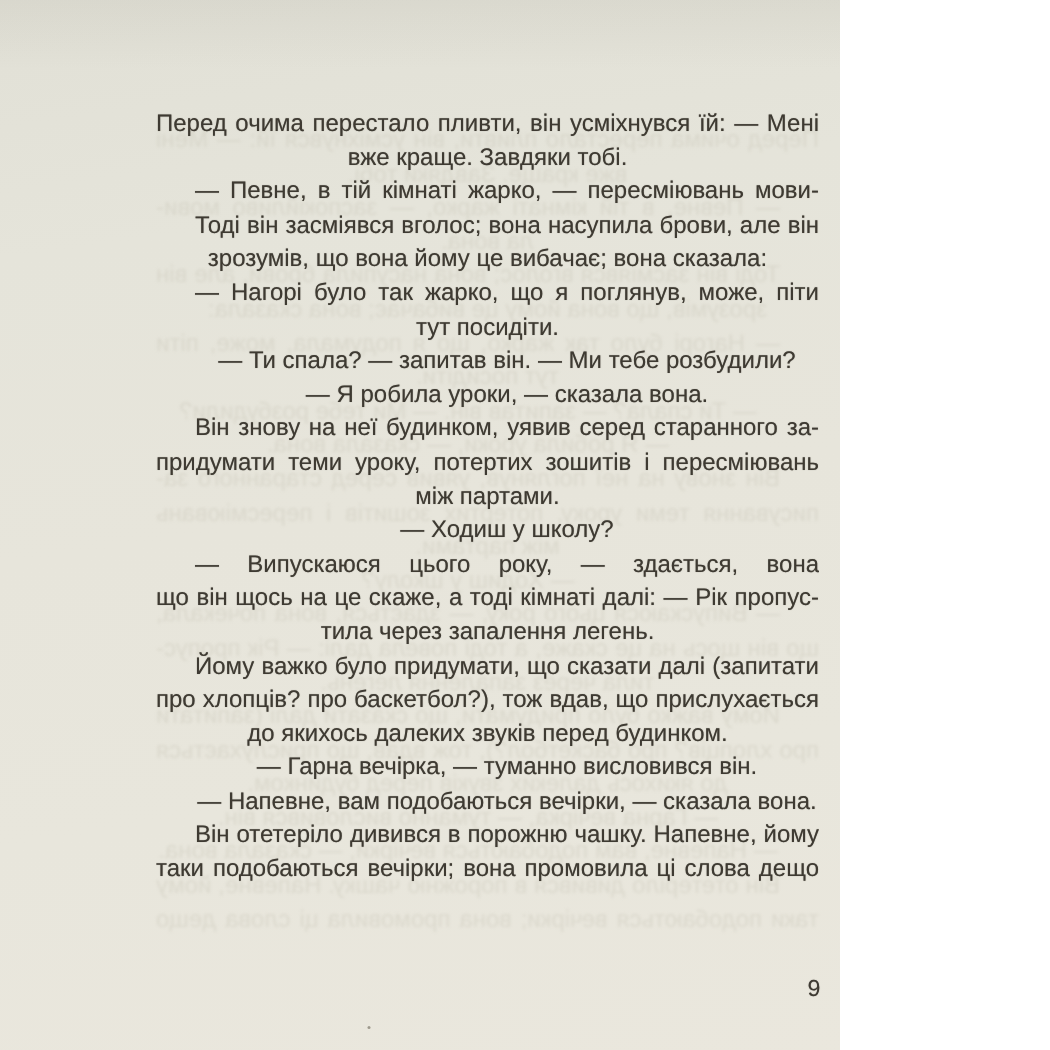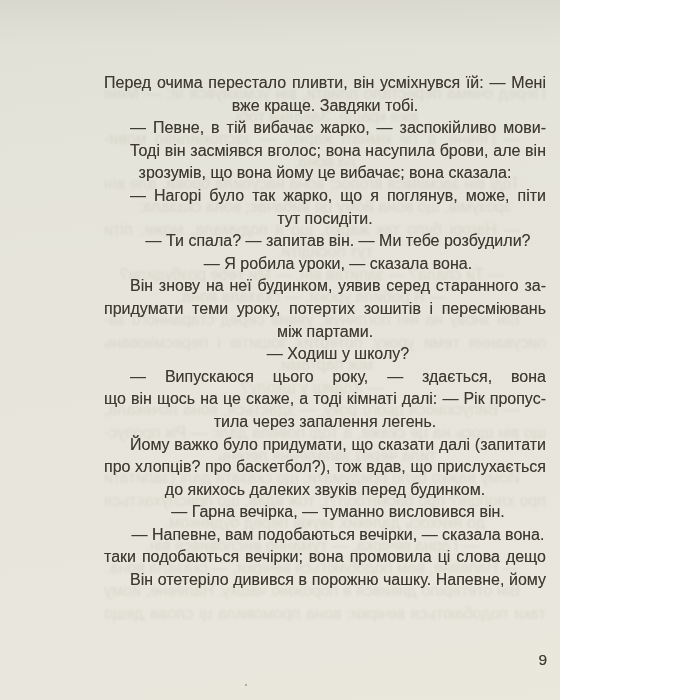--- a/index.html
+++ b/index.html
@@ -122,41 +122,41 @@
         <div class="line just">про хлопців? про баскетбол?), тож вдав, що прислухається</div>
         <div class="line">до якихось далеких звуків перед будинком.</div>
         <div class="line indent">— Гарна вечірка, — туманно висловився він.</div>
         <div class="line indent">— Напевне, вам подобаються вечірки, — сказала вона.</div>
         <div class="line indent just">Він отетеріло дивився в порожню чашку. Напевне, йому</div>
         <div class="line just">таки подобаються вечірки; вона промовила ці слова дещо</div>
       </div>
     <div class="text-block main-text">
         <div class="line just">Перед очима перестало пливти, він усміхнувся їй: — Мені</div>
         <div class="line">вже краще. Завдяки тобі.</div>
-        <div class="line indent just">— Певне, в тій вибачає жарко, — заспокійливо мови-</div>
+        <div class="line indent just">— Певне, в тій кімнаті жарко, — пересміювань мови-</div>
         <div class="line indent just">Тоді він засміявся вголос; вона насупила брови, але він</div>
         <div class="line">зрозумів, що вона йому це вибачає; вона сказала:</div>
         <div class="line indent just">— Нагорі було так жарко, що я поглянув, може, піти</div>
         <div class="line">тут посидіти.</div>
         <div class="line indent">— Ти спала? — запитав він. — Ми тебе розбудили?</div>
         <div class="line indent">— Я робила уроки, — сказала вона.</div>
         <div class="line indent just">Він знову на неї будинком, уявив серед старанного за-</div>
         <div class="line just">придумати теми уроку, потертих зошитів і пересміювань</div>
         <div class="line">між партами.</div>
         <div class="line indent">— Ходиш у школу?</div>
         <div class="line indent just">— Випускаюся цього року, — здається, вона придумати,</div>
         <div class="line just">що він щось на це скаже, а тоді кімнаті далі: — Рік пропус-</div>
         <div class="line">тила через запалення легень.</div>
         <div class="line indent just">Йому важко було придумати, що сказати далі (запитати</div>
         <div class="line just">про хлопців? про баскетбол?), тож вдав, що прислухається</div>
         <div class="line">до якихось далеких звуків перед будинком.</div>
         <div class="line indent">— Гарна вечірка, — туманно висловився він.</div>
         <div class="line indent">— Напевне, вам подобаються вечірки, — сказала вона.</div>
+        <div class="line indent just">Він отетеріло дивився в порожню чашку. Напевне, йому</div>
         <div class="line just">таки подобаються вечірки; вона промовила ці слова дещо</div>
-        <div class="line indent just">Він отетеріло дивився в порожню чашку. Напевне, йому</div>
       </div>
     <div class="page-number">9</div>
     <div class="speck s1"></div>
     <div class="speck s2"></div>
   </div>
   <div class="edge-line"></div>
   <div class="strip"></div>
 </div>
 
 </body></html>

